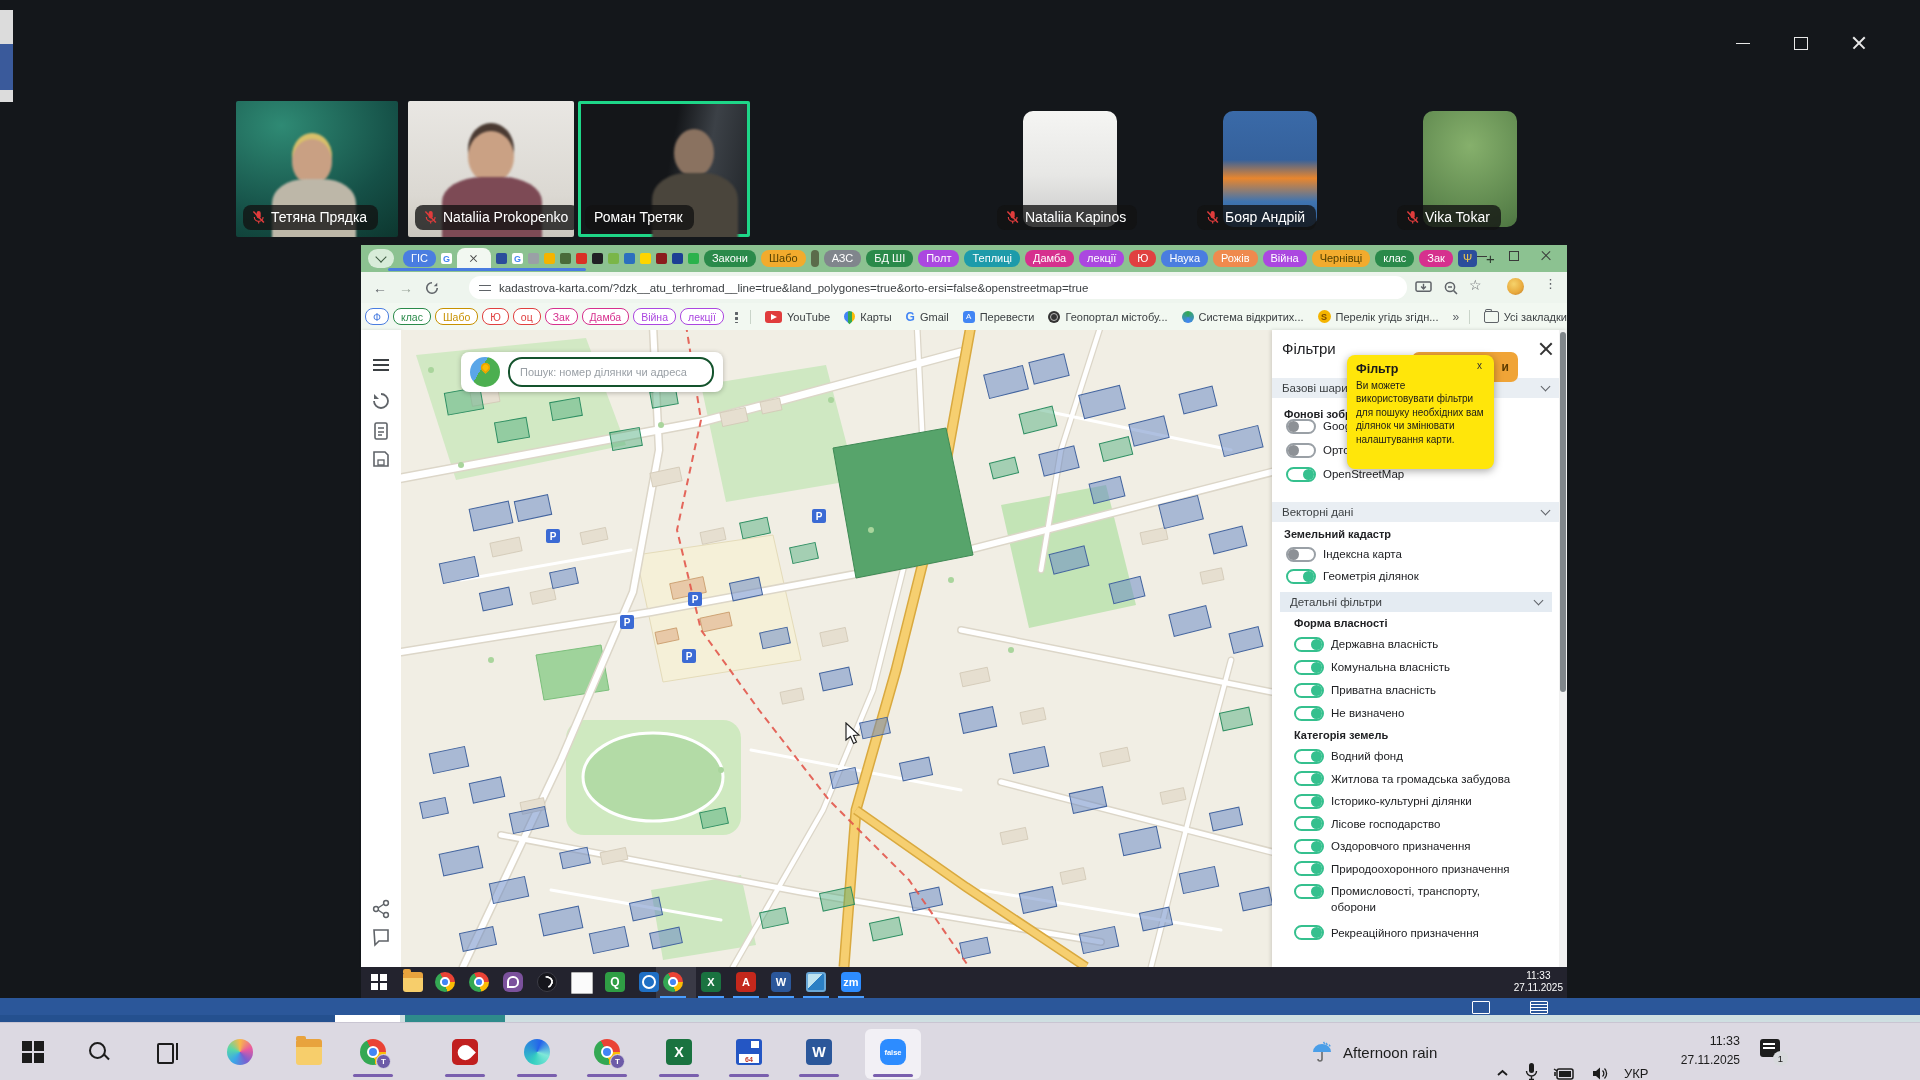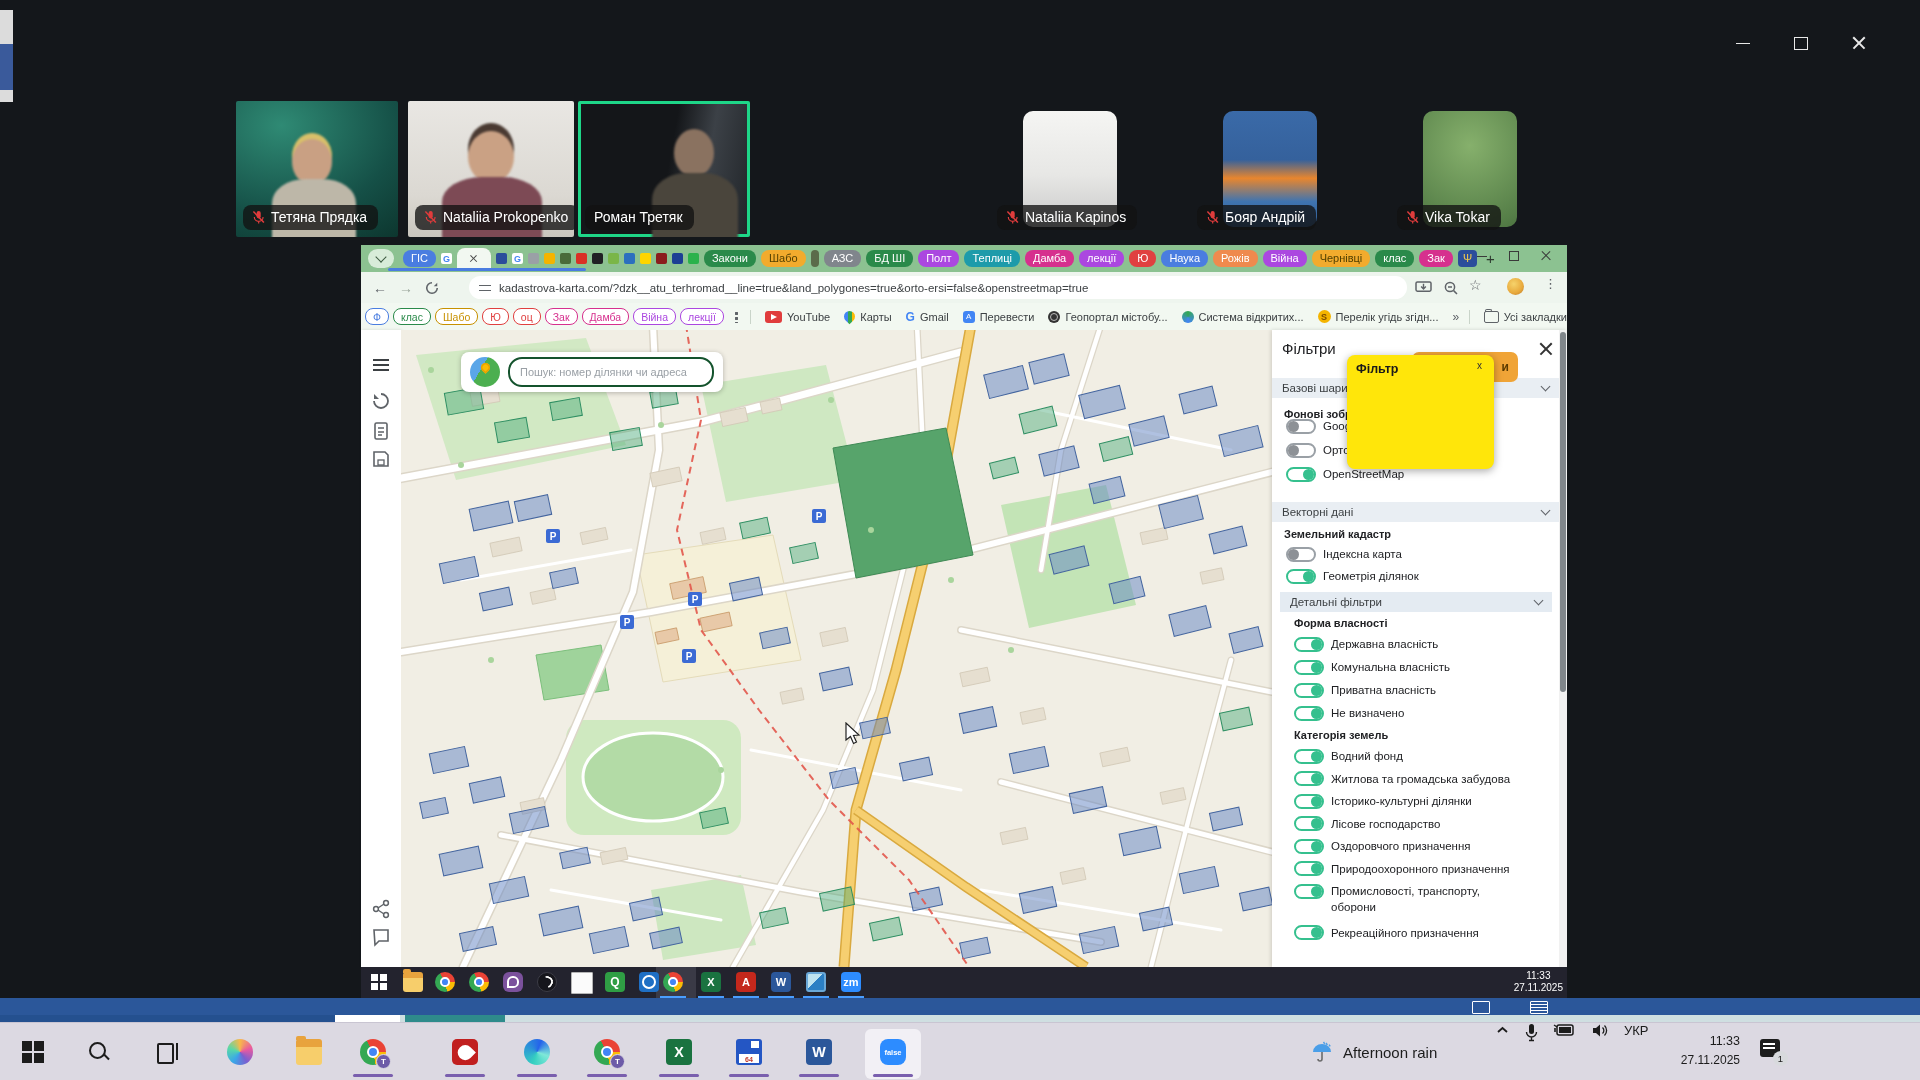--- a/index.html
+++ b/index.html
@@ -138,21 +138,21 @@
   .wic.lines{background:repeating-linear-gradient(180deg,transparent 0 2px,#fff 2px 3px);}
   #substrip{left:0;top:1015px;width:1920px;height:7px;background:#cfdfe1;}
 
   
   #vtask{left:0;top:1022px;width:1920px;height:58px;background:#dcd9e2;border-top:1px solid #c9c5d2;}
   .vti{position:absolute;top:16px;width:26px;height:26px;}
   .vti .under{position:absolute;left:-7px;bottom:-12px;width:40px;height:3.5px;border-radius:2px;background:#7a5fae;}
   .badgeT{position:absolute;right:-5px;bottom:-4px;width:13px;height:13px;border-radius:50%;background:#6d5ba8;color:#fff;font-size:8px;font-weight:bold;display:flex;align-items:center;justify-content:center;border:1px solid #dcd9e2;}
   .zoomtile{position:absolute;left:-15px;top:-10px;width:56px;height:50px;background:#f2f0f5;border-radius:6px;}
   #weather{position:absolute;left:1310px;top:0;height:58px;display:flex;align-items:center;gap:9px;color:#1c1c1c;font-size:15px;}
-  #trayics{position:absolute;left:1495px;top:0;height:58px;display:flex;align-items:flex-start;gap:15px;color:#1c1c1c;}
+  #trayics{position:absolute;left:1495px;top:0;height:58px;display:flex;align-items:flex-end;gap:15px;color:#1c1c1c;}
   #clock2{position:absolute;left:1662px;top:9px;width:78px;text-align:right;font-size:12.5px;line-height:19px;color:#1c1c1c;}
   #notif{position:absolute;left:1760px;top:16px;width:24px;height:24px;}
   #notif .sq{position:absolute;left:0;top:0;width:20px;height:18px;background:#1c1c1c;border-radius:3px;}
   #notif .sq::after{content:"";position:absolute;left:3px;top:4px;width:12px;height:1.6px;background:#fff;box-shadow:0 4px 0 #fff;}
   #notif .bdg{position:absolute;right:-4px;bottom:-3px;width:15px;height:15px;border-radius:50%;background:#d8dadd;color:#1c1c1c;font-size:9.5px;display:flex;align-items:center;justify-content:center;}
 
   
   .k-chrome{background:conic-gradient(from -30deg,#ea4335 0 33%,#fbbc05 0 55%,#34a853 0 100%);border-radius:50%;position:relative;}
   .k-chrome::after{content:"";position:absolute;inset:26%;background:#4285f4;border:2px solid #fff;border-radius:50%;box-sizing:border-box;}
   .k-edge{background:conic-gradient(from 200deg,#35d0c0,#2563eb 50%,#7fe8d8,#35d0c0);border-radius:50%;}
@@ -723,20 +723,21 @@
           </div>
       </div>
     </div>
   </div>
 
   <div id="orangebtn">
       <span>и</span>
     </div>
   <div id="tooltip">
     <div class="tt">Фільтр</div>
+    <div class="tb">Ви можете використовувати фільтри для пошуку необхідних вам ділянок чи змінювати налаштування карти.</div>
     <div class="tx">x</div>
   </div>
 
   <div id="ptask" class="abs">
     <div class="pactive"></div>
     <div id="ptask-icons">
         <div class="pti" style="left: 8px;">
           <div class="k-startw" style="width: 20px; height: 20px; position: relative;">
             <div></div>
             <div></div>

